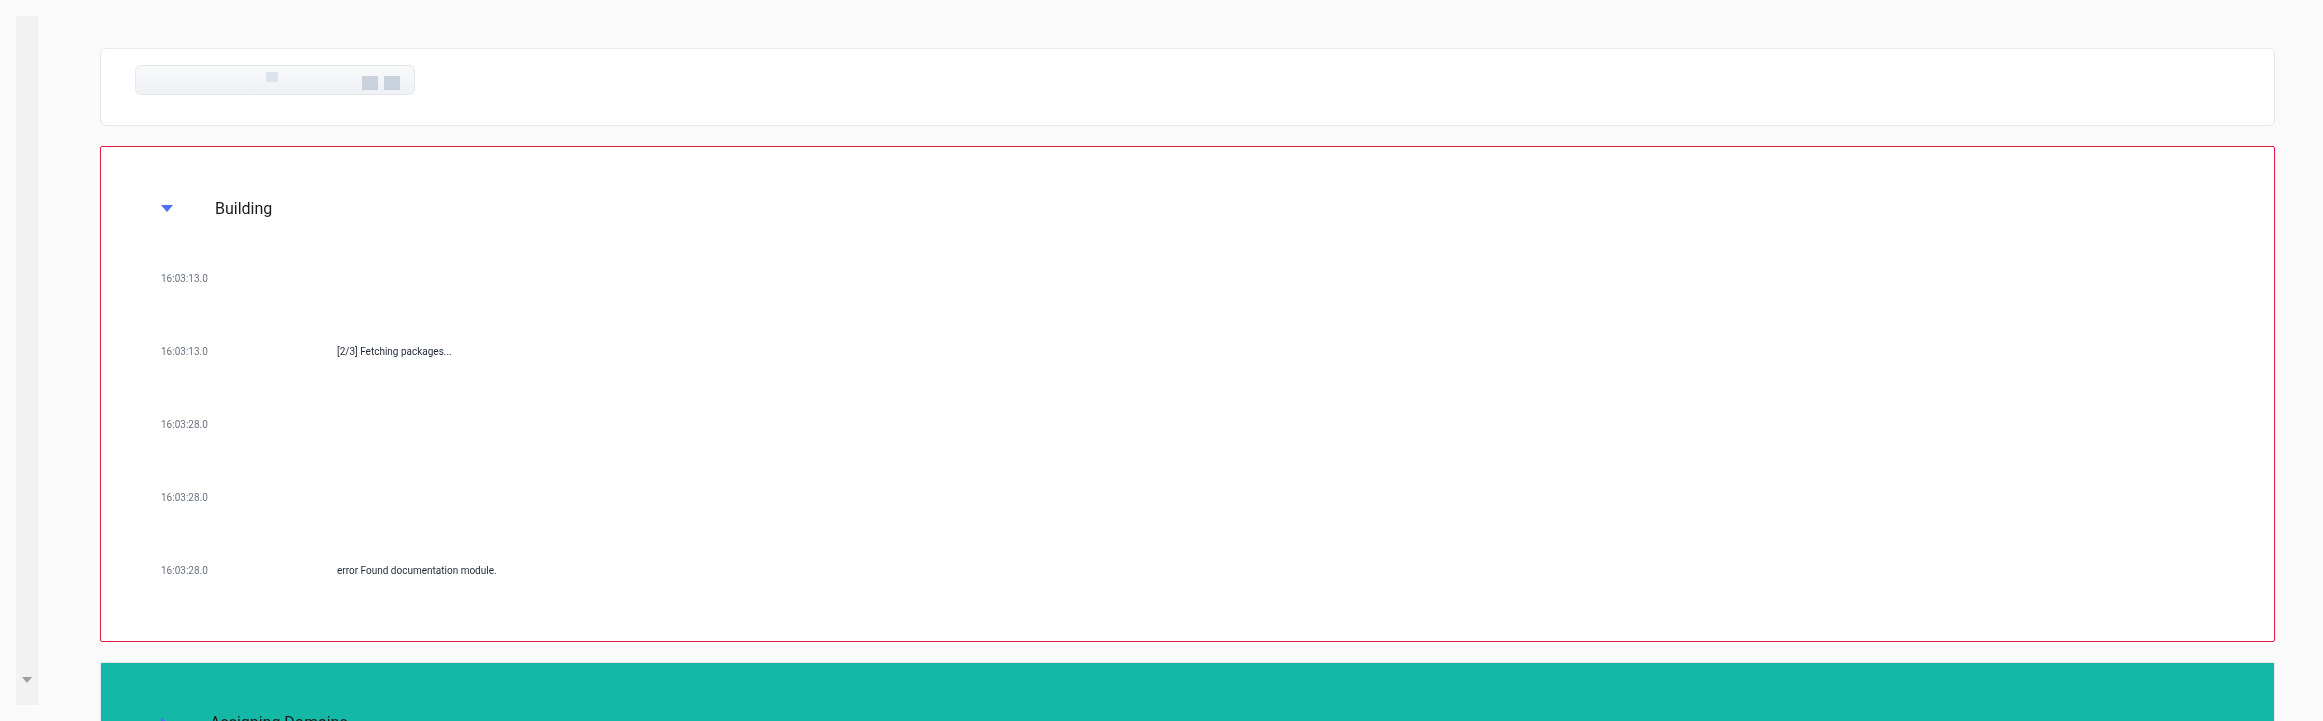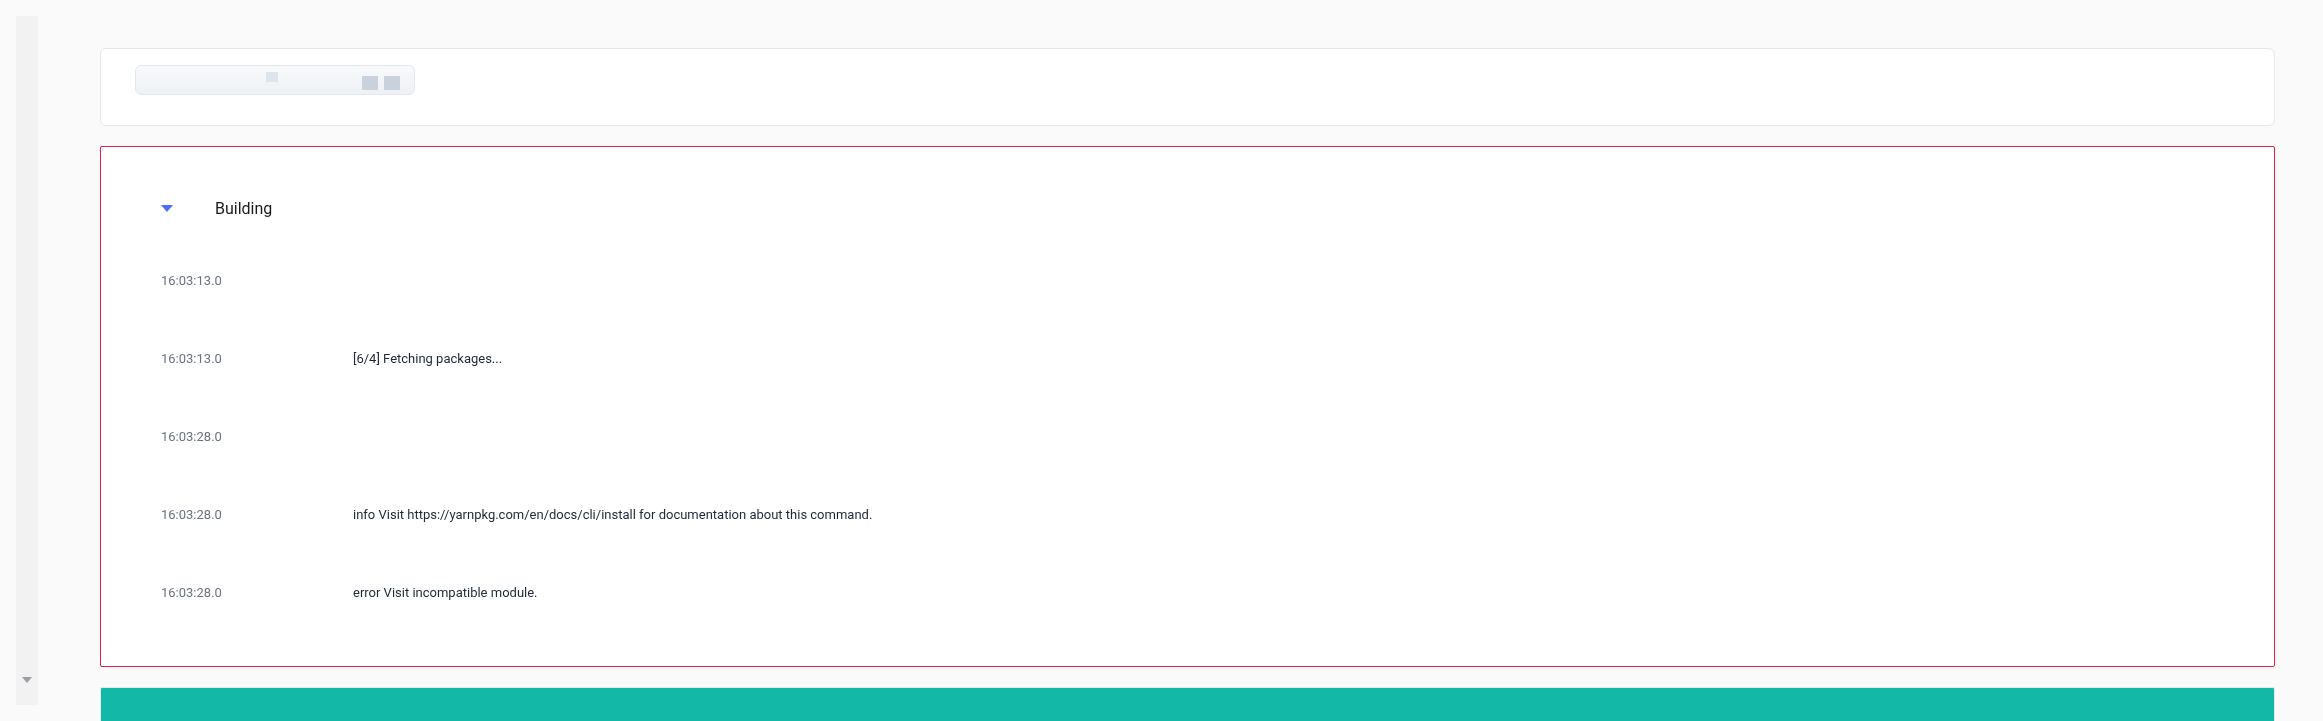--- a/index.html
+++ b/index.html
@@ -70,22 +70,22 @@
     border-right:6px solid transparent;
     border-top:7px solid #4f6ef7;
   }
   .section-header .tri-right {
     width:0;height:0;
     border-top:6px solid transparent;
     border-bottom:6px solid transparent;
     border-left:7px solid #4f6ef7;
   }
   .log-line {
-    display:flex; gap: 60px;
-    font-size: 13px;
+    display:flex; gap: 44px;
+    font-size: 10px;
     line-height: 1.7;
     padding: 4px 0;
   }
   .ts {
     color:#6b7280;
     width: 100px;
     flex: 0 0 100px;
     font-variant-numeric: tabular-nums;
   }
   .msg {
@@ -123,32 +123,31 @@
     <div class="section-header">
       <div class="tri-down"></div>
       <span>Building</span>
     </div>
 
     <div class="log-line">
       <span class="ts">16:03:13.0</span>
     </div>
     <div class="log-line">
       <span class="ts">16:03:13.0</span>
-      <span class="msg">[6/4] Fetching packages...</span>
+      <span class="msg">[2/3] Fetching packages...</span>
     </div>
     <div class="log-line">
       <span class="ts">16:03:28.0</span>
     </div>
     <div class="log-line">
       <span class="ts">16:03:28.0</span>
-      <span class="msg">info Visit https://yarnpkg.com/en/docs/cli/install for documentation about this command.</span>
     </div>
     <div class="log-line">
       <span class="ts">16:03:28.0</span>
-      <span class="msg">error Visit incompatible module.</span>
+      <span class="msg">error Found documentation module.</span>
     </div>
   </div>
 
   <div class="next-card">
     <div class="section-header" style="margin-bottom:0">
       <div class="tri-right"></div>
       <span>Assigning Domains</span>
     </div>
   </div>
 

